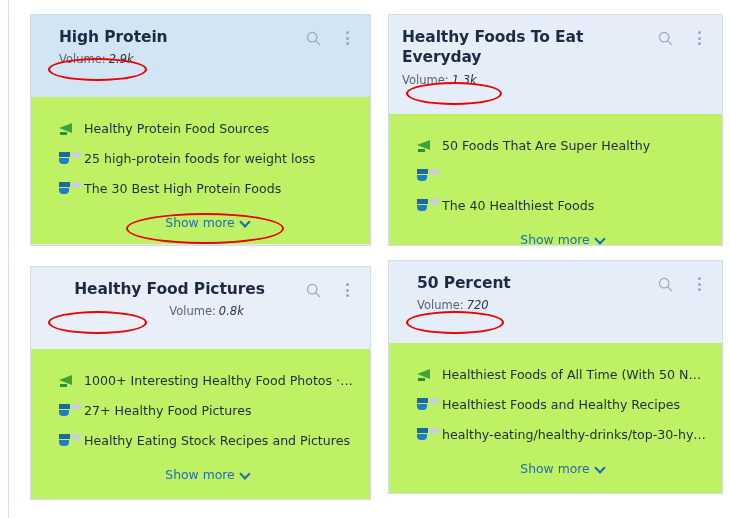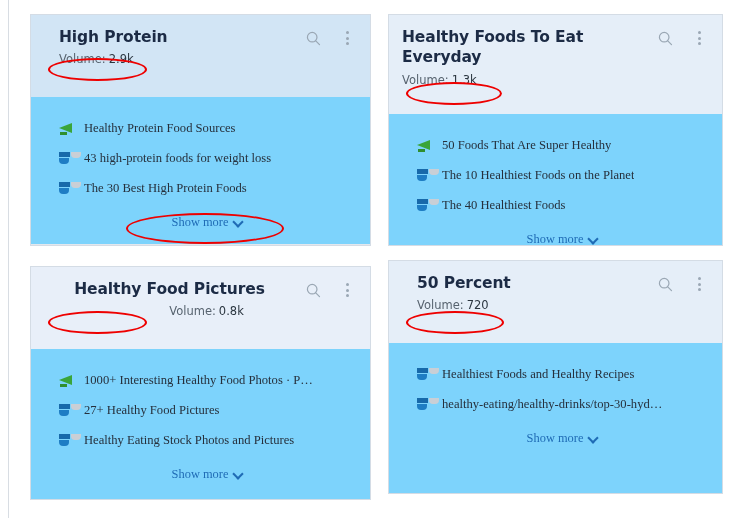--- a/index.html
+++ b/index.html
@@ -32,21 +32,21 @@
   .grid {
     position: absolute;
     left: 0;
     top: 0;
     width: 730px;
     height: 518px;
   }
 
   .card {
     position: absolute;
-    background: #7dd3fc;
+    background: #bef264;
     border: 1px solid #d4dce5;
     box-sizing: border-box;
   }
 
   .card.c1 { left: 30px;  top: 14px;  width: 341px; height: 232px; }
   .card.c2 { left: 388px; top: 14px;  width: 335px; height: 232px; }
   .card.c3 { left: 30px;  top: 266px; width: 341px; height: 234px; }
   .card.c4 { left: 388px; top: 260px; width: 335px; height: 234px; }
 
   .card-head {
@@ -70,21 +70,21 @@
   }
 
   .volume-row {
     margin-top: 5px;
     font-size: 11.5px;
     color: #53606e;
     display: inline-block;
     position: relative;
   }
   .volume-row .vlabel { color: #57636f; }
-  .volume-row .vvalue { color: #2b3640; margin-left: 3px; }
+  .volume-row .vvalue { color: #2b3640; margin-left: 3px; font-style: italic; }
 
   
   .oval {
     position: absolute;
     border: 2.4px solid #ee0000;
     border-radius: 50%/50%;
     pointer-events: none;
     box-sizing: border-box;
   }
 
@@ -117,21 +117,20 @@
     display: block;
     width: 3px;
     height: 3px;
     border-radius: 50%;
     background: #9aa7b4;
   }
 
   .card-body {
     padding: 16px 14px 0 28px;
     box-sizing: border-box;
-    font-family: Liberation Serif, serif;
   }
 
   .kw-item {
     display: flex;
     align-items: center;
     gap: 10px;
     height: 30px;
     font-size: 12.6px;
     color: #26303c;
     white-space: nowrap;
@@ -251,21 +250,21 @@
           </span>
         </div>
       </div>
       <div class="card-body">
         <div class="kw-item">
           <span class="favicon green"></span>
           <span class="kw-label">Healthy Protein Food Sources</span>
         </div>
         <div class="kw-item">
           <span class="favicon blue"></span>
-          <span class="kw-label">43 high-protein foods for weight loss</span>
+          <span class="kw-label">25 high-protein foods for weight loss</span>
         </div>
         <div class="kw-item">
           <span class="favicon blue"></span>
           <span class="kw-label">The 30 Best High Protein Foods</span>
         </div>
         <div class="show-more-wrap">
           <span class="show-more">
             <span>Show more</span>
             <span class="chev"></span>
           </span>
@@ -296,21 +295,20 @@
           </span>
         </div>
       </div>
       <div class="card-body">
         <div class="kw-item">
           <span class="favicon green"></span>
           <span class="kw-label">50 Foods That Are Super Healthy</span>
         </div>
         <div class="kw-item">
           <span class="favicon blue"></span>
-          <span class="kw-label">The 10 Healthiest Foods on the Planet</span>
         </div>
         <div class="kw-item">
           <span class="favicon blue"></span>
           <span class="kw-label">The 40 Healthiest Foods</span>
         </div>
         <div class="show-more-wrap">
           <span class="show-more">
             <span>Show more</span>
             <span class="chev"></span>
           </span>
@@ -344,21 +342,21 @@
         <div class="kw-item">
           <span class="favicon green"></span>
           <span class="kw-label">1000+ Interesting Healthy Food Photos · P…</span>
         </div>
         <div class="kw-item">
           <span class="favicon blue"></span>
           <span class="kw-label">27+ Healthy Food Pictures</span>
         </div>
         <div class="kw-item">
           <span class="favicon blue"></span>
-          <span class="kw-label">Healthy Eating Stock Photos and Pictures</span>
+          <span class="kw-label">Healthy Eating Stock Recipes and Pictures</span>
         </div>
         <div class="show-more-wrap">
           <span class="show-more">
             <span>Show more</span>
             <span class="chev"></span>
           </span>
         </div>
       </div>
     </div>
 
@@ -379,20 +377,24 @@
             <span class="kebab">
                 <i></i>
                 <i></i>
                 <i></i>
               </span>
           </span>
         </div>
       </div>
       <div class="card-body">
         <div class="kw-item">
+          <span class="favicon green"></span>
+          <span class="kw-label">Healthiest Foods of All Time (With 50 Ne…</span>
+        </div>
+        <div class="kw-item">
           <span class="favicon blue"></span>
           <span class="kw-label">Healthiest Foods and Healthy Recipes</span>
         </div>
         <div class="kw-item">
           <span class="favicon blue"></span>
           <span class="kw-label">healthy-eating/healthy-drinks/top-30-hyd…</span>
         </div>
         <div class="show-more-wrap">
           <span class="show-more">
             <span>Show more</span>

